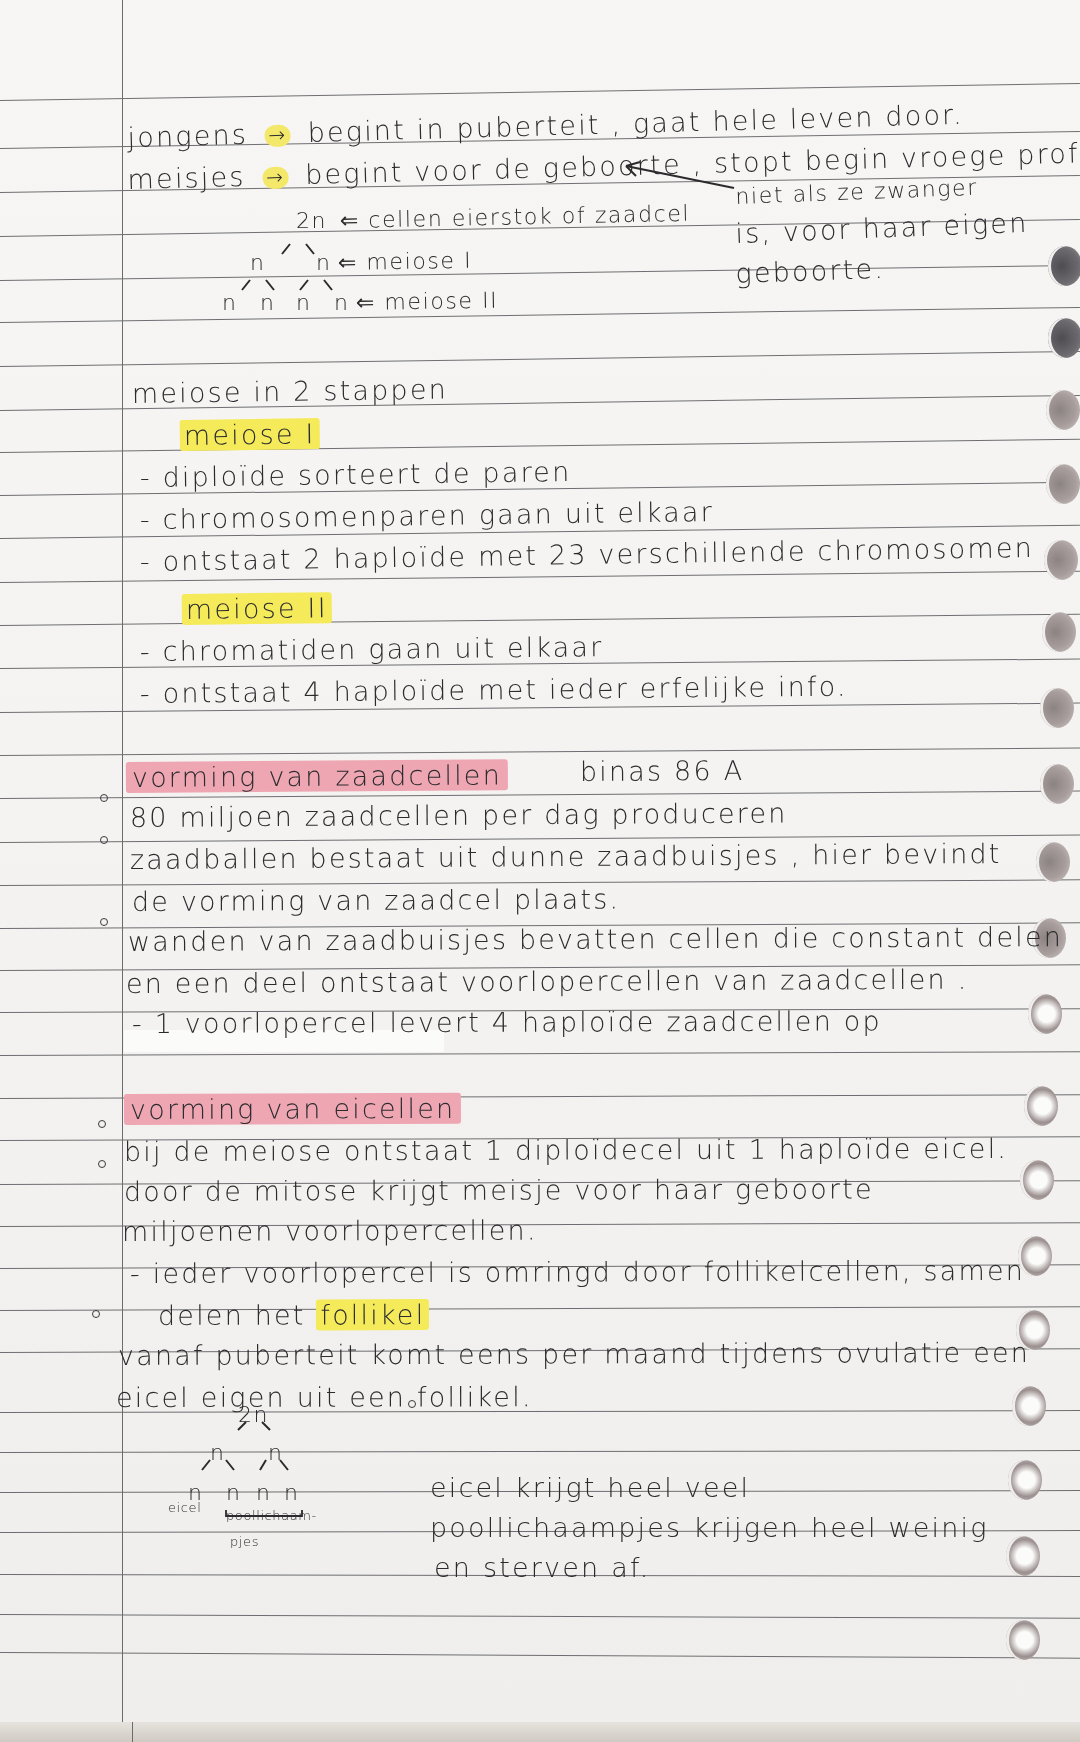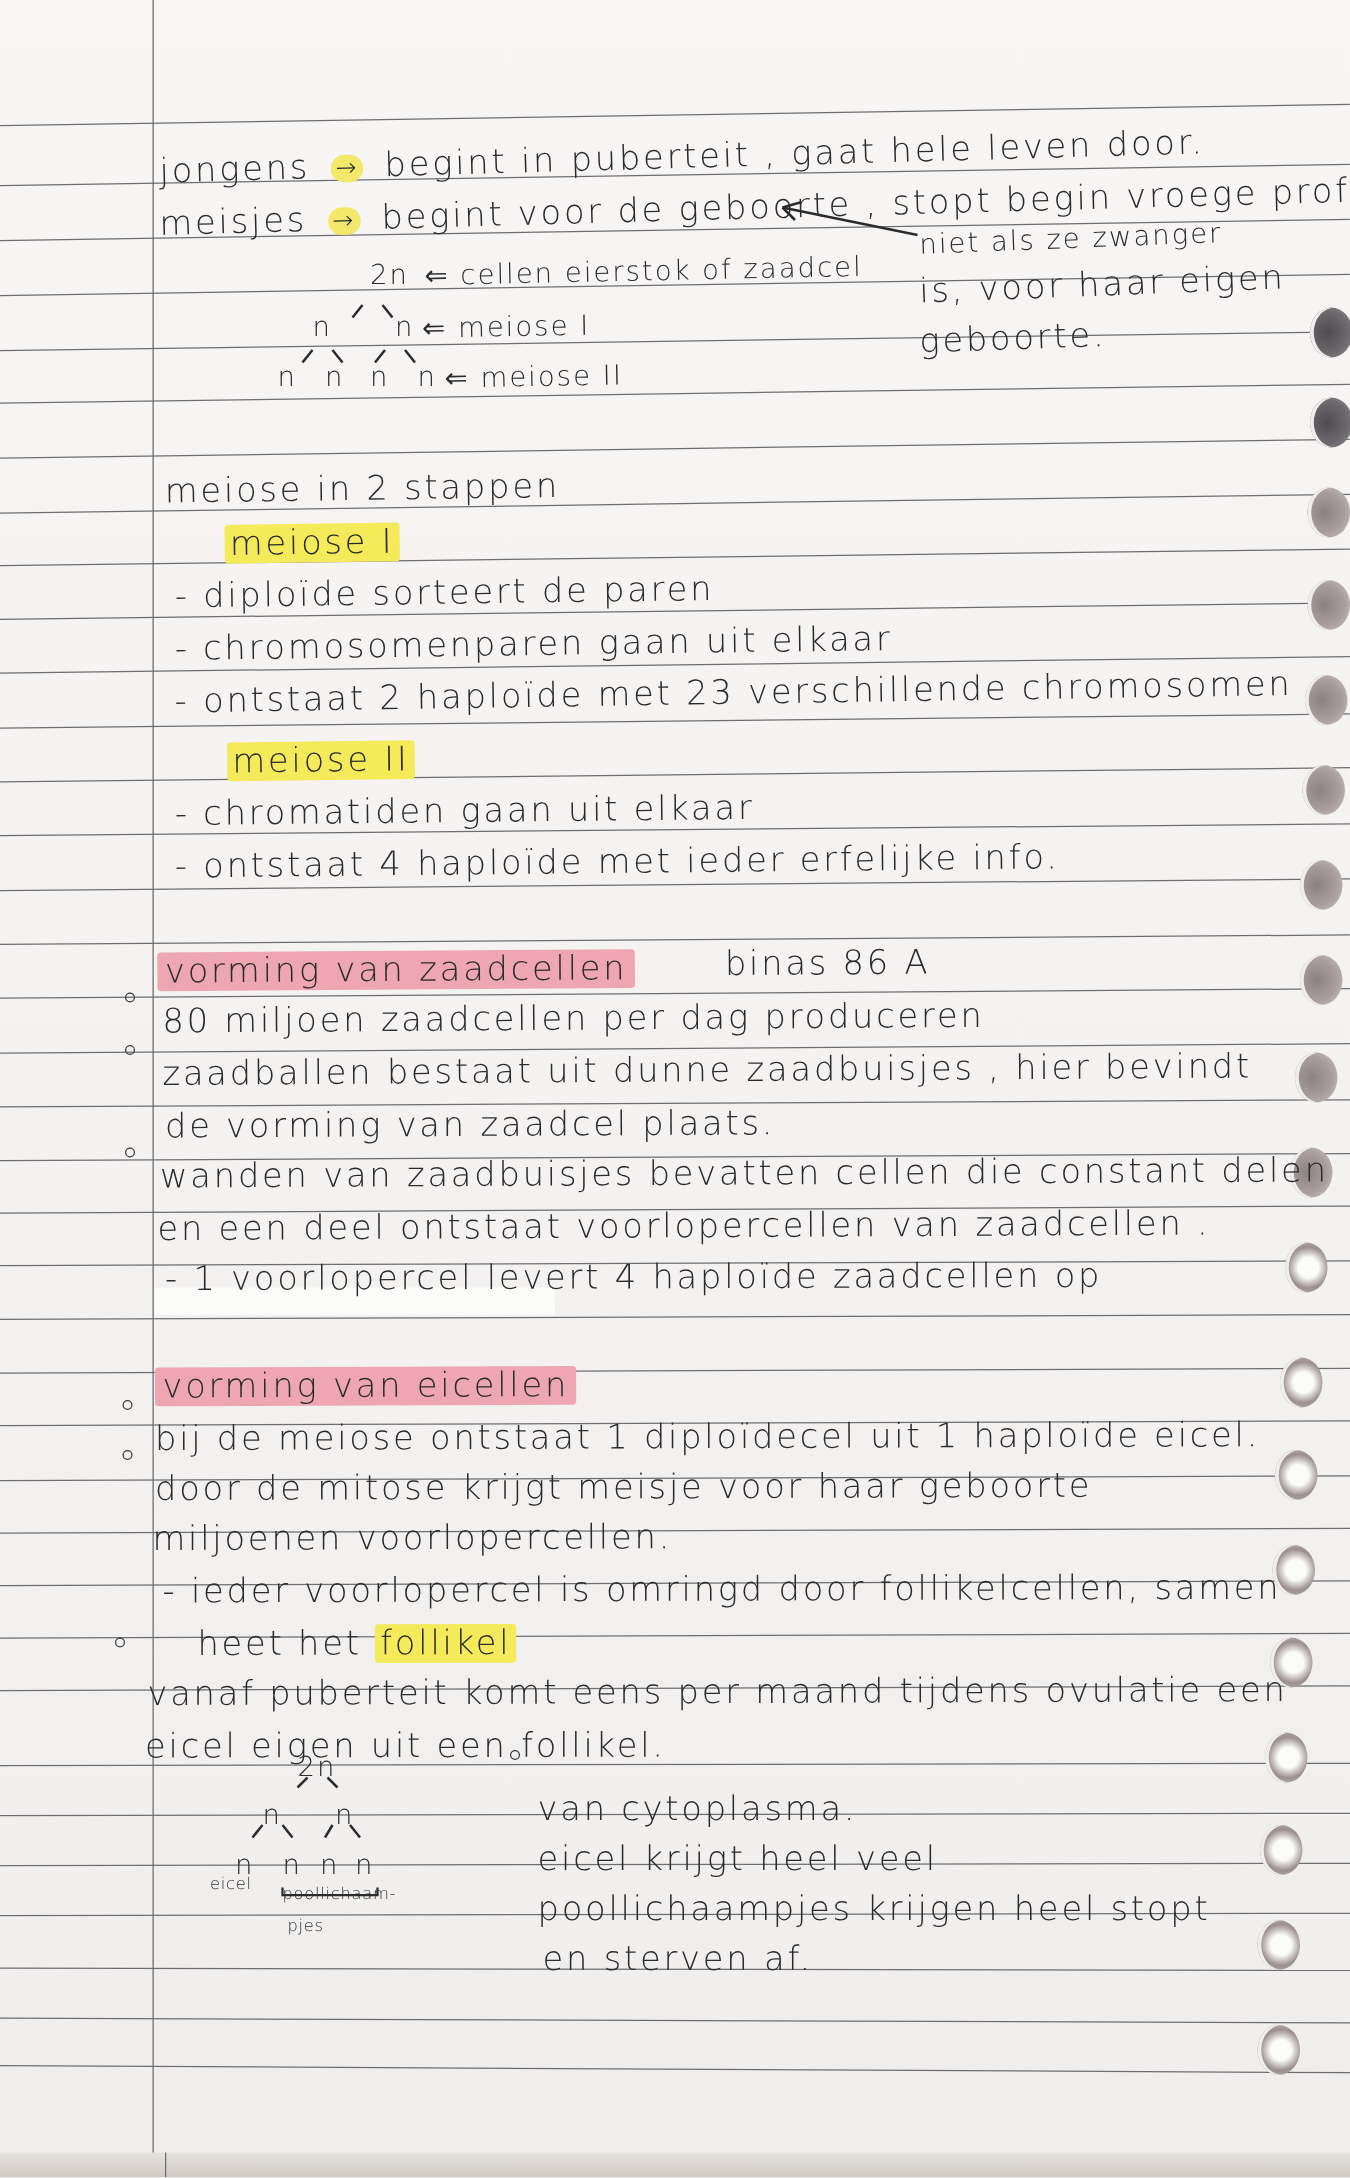--- a/index.html
+++ b/index.html
@@ -194,21 +194,21 @@
   <div class="hw" style="left:124px; top:1094px; transform:rotate(-0.2deg)">
     <span class="hl-pink">vorming van eicellen</span>
   </div>
   <div class="bullet" style="left:98px; top:1120px;"></div>
   <div class="hw" style="left:124px; top:1136px; transform:rotate(-0.2deg)">bij de meiose ontstaat 1 diploïdecel uit 1 haploïde eicel.</div>
   <div class="bullet" style="left:98px; top:1160px;"></div>
   <div class="hw" style="left:124px; top:1176px; transform:rotate(-0.2deg)">door de mitose krijgt meisje voor haar geboorte</div>
   <div class="hw" style="left:122px; top:1216px; transform:rotate(-0.2deg)">miljoenen voorlopercellen.</div>
   <div class="hw" style="left:130px; top:1258px; transform:rotate(-0.2deg)">- ieder voorlopercel is omringd door follikelcellen, samen</div>
   <div class="hw" style="left:158px; top:1300px; transform:rotate(-0.2deg)">
-    <span>heet het</span>
+    <span>delen het</span>
     <span class="hl-yellow">follikel</span>
   </div>
   <div class="bullet" style="left:92px; top:1310px;"></div>
   <div class="hw" style="left:118px; top:1340px; transform:rotate(-0.2deg)">vanaf puberteit komt eens per maand tijdens ovulatie een</div>
   <div class="hw" style="left:116px; top:1382px; transform:rotate(-0.1deg)">eicel eigen uit een follikel.</div>
 
   <div class="hw small" style="left:238px; top:1402px;">2n</div>
   <svg class="tree" width="200" height="120" style="left:180px; top:1412px;">
     <path d="M66 10 L58 18 M82 10 L90 18" stroke="#2b2b2e" stroke-width="2"></path>
     <path d="M30 48 L22 58 M46 48 L54 58 M86 48 L80 58 M100 48 L108 58" stroke="#2b2b2e" stroke-width="2"></path>
@@ -218,20 +218,19 @@
   <div class="hw small" style="left:268px; top:1440px;">n</div>
   <div class="hw small" style="left:188px; top:1480px;">n</div>
   <div class="hw small" style="left:226px; top:1480px;">n</div>
   <div class="hw small" style="left:256px; top:1480px;">n</div>
   <div class="hw small" style="left:284px; top:1480px;">n</div>
   <div class="hw tiny" style="left:168px; top:1500px;">eicel</div>
   <div class="hw tiny" style="left:226px; top:1508px;">poollichaam-</div>
   <div class="hw tiny" style="left:230px; top:1522px;margin-top:12px;">pjes</div>
 
   <div class="bullet" style="left:408px; top:1400px;"></div>
-  <div class="hw" style="left:430px; top:1432px;">van cytoplasma.</div>
   <div class="hw" style="left:430px; top:1472px;">eicel krijgt heel veel</div>
-  <div class="hw" style="left:430px; top:1512px;">poollichaampjes krijgen heel stopt</div>
+  <div class="hw" style="left:430px; top:1512px;">poollichaampjes krijgen heel weinig</div>
   <div class="hw" style="left:434px; top:1552px;">en sterven af.</div>
 
   <div class="bottom-edge"></div>
   <div class="bottom-margin"></div>
 </div>
 
 </body></html>

